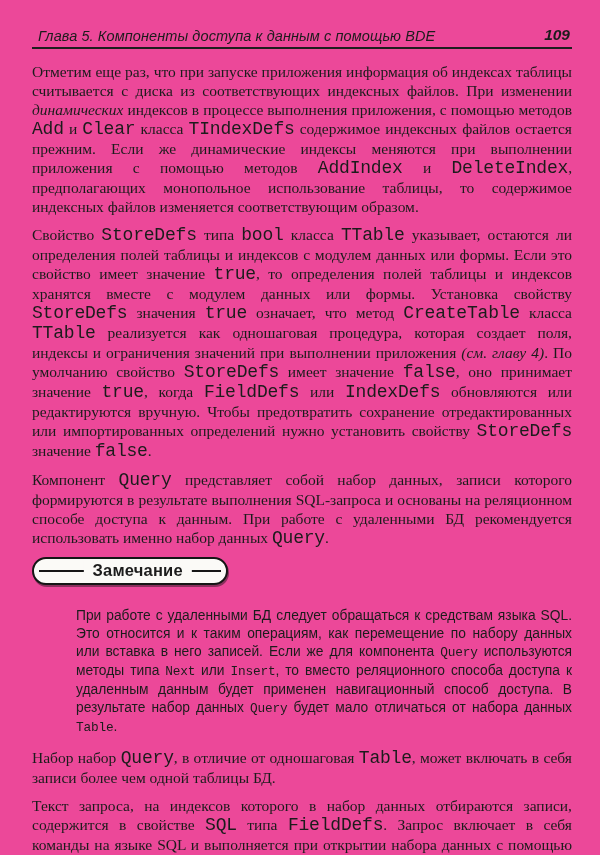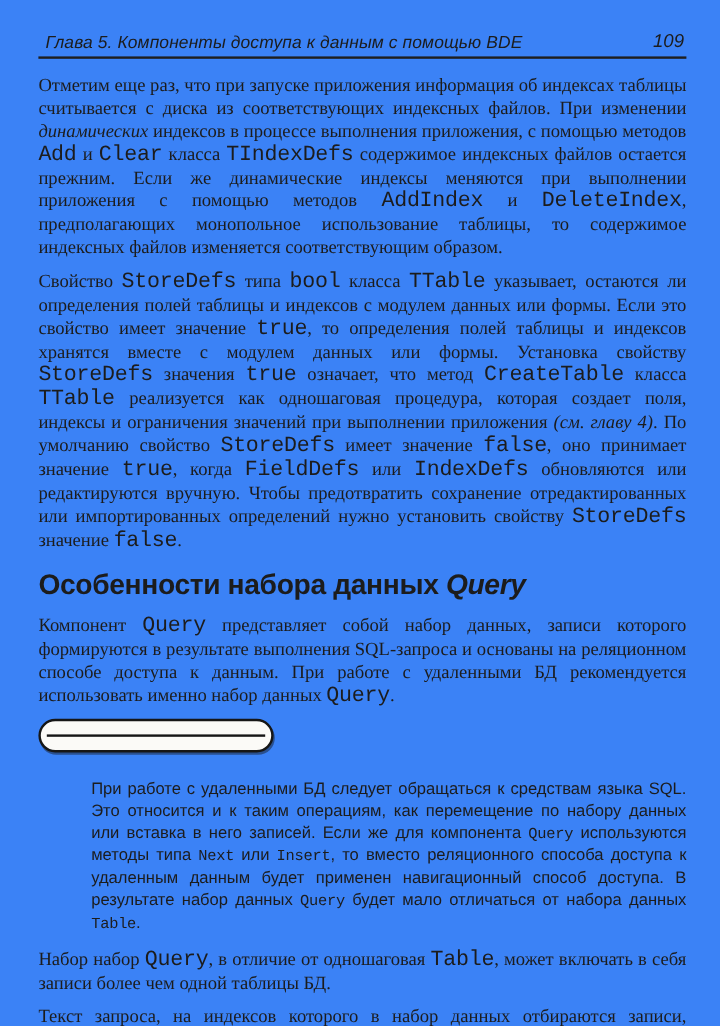--- a/index.html
+++ b/index.html
@@ -5,21 +5,21 @@
   html, body {
     margin: 0;
     padding: 0;
     background: #e8e8e6;
   }
   .page {
     position: relative;
     width: 600px;
     height: 855px;
     margin: 0 auto;
-    background: #3b82f6;
+    background: #ec4899;
     color: #1c1c1c;
     box-sizing: border-box;
     padding: 26px 28px 20px 32px;
     overflow: hidden;
     font-family: "Liberation Serif", serif;
   }
   
   .header-row {
     display: flex;
     justify-content: space-between;
@@ -32,21 +32,21 @@
     font-family: "Liberation Sans", sans-serif;
     font-style: italic;
     font-size: 14.5px;
     letter-spacing: 0.1px;
     padding-left: 6px;
   }
   .page-number {
     font-family: "Liberation Sans", sans-serif;
     font-style: italic;
     font-size: 15.5px;
-    font-weight: normal;
+    font-weight: bold;
     padding-right: 2px;
   }
   
   .body-para {
     margin: 0 0 9px 0;
     font-size: 15.5px;
     line-height: 19px;
     text-align: justify;
   }
   .run-c {
@@ -122,27 +122,27 @@
 
   <div class="header-row">
     <span class="running-head">Глава 5. Компоненты доступа к данным с помощью BDE</span>
     <span class="page-number">109</span>
   </div>
 
   <p class="body-para"><span class="run-n">Отметим еще раз, что при запуске приложения информация об индексах таблицы считывается с диска из соответствующих индексных файлов. При изменении </span><span class="run-i">динамических</span><span class="run-n"> индексов в процессе выполнения приложения, с помощью методов </span><span class="run-c">Add</span><span class="run-n"> и </span><span class="run-c">Clear</span><span class="run-n"> класса </span><span class="run-c">TIndexDefs</span><span class="run-n"> содержимое индексных файлов остается прежним. Если же динамические индексы меняются при выполнении приложения с помощью методов </span><span class="run-c">AddIndex</span><span class="run-n"> и </span><span class="run-c">DeleteIndex</span><span class="run-n">, предполагающих монопольное использование таблицы, то содержимое индексных файлов изменяется соответствующим образом.</span></p>
 
   <p class="body-para"><span class="run-n">Свойство </span><span class="run-c">StoreDefs</span><span class="run-n"> типа </span><span class="run-c">bool</span><span class="run-n"> класса </span><span class="run-c">TTable</span><span class="run-n"> указывает, остаются ли определения полей таблицы и индексов с модулем данных или формы. Если это свойство имеет значение </span><span class="run-c">true</span><span class="run-n">, то определения полей таблицы и индексов хранятся вместе с модулем данных или формы. Установка свойству </span><span class="run-c">StoreDefs</span><span class="run-n"> значения </span><span class="run-c">true</span><span class="run-n"> означает, что метод </span><span class="run-c">CreateTable</span><span class="run-n"> класса </span><span class="run-c">TTable</span><span class="run-n"> реализуется как одношаговая процедура, которая создает поля, индексы и ограничения значений при выполнении приложения </span><span class="run-i">(см. главу 4)</span><span class="run-n">. По умолчанию свойство </span><span class="run-c">StoreDefs</span><span class="run-n"> имеет значение </span><span class="run-c">false</span><span class="run-n">, оно принимает значение </span><span class="run-c">true</span><span class="run-n">, когда </span><span class="run-c">FieldDefs</span><span class="run-n"> или </span><span class="run-c">IndexDefs</span><span class="run-n"> обновляются или редактируются вручную. Чтобы предотвратить сохранение отредактированных или импортированных определений нужно установить свойству </span><span class="run-c">StoreDefs</span><span class="run-n"> значение </span><span class="run-c">false</span><span class="run-n">.</span></p>
 
-  <h1 class="section-heading"><span class="run-n">Особенности набора данных </span><span class="run-i">Query</span></h1>
 
   <p class="body-para"><span class="run-n">Компонент </span><span class="run-c">Query</span><span class="run-n"> представляет собой набор данных, записи которого формируются в результате выполнения SQL-запроса и основаны на реляционном способе доступа к данным. При работе с удаленными БД рекомендуется использовать именно набор данных </span><span class="run-c">Query</span><span class="run-n">.</span></p>
 
   <div class="note">
     <div class="note-badge">
       <span class="note-badge-line"></span>
+      <span class="note-label">Замечание</span>
     </div>
     <p class="note-body"><span class="run-n">При работе с удаленными БД следует обращаться к средствам языка SQL. Это относится и к таким операциям, как перемещение по набору данных или вставка в него записей. Если же для компонента </span><span class="run-c">Query</span><span class="run-n"> используются методы типа </span><span class="run-c">Next</span><span class="run-n"> или </span><span class="run-c">Insert</span><span class="run-n">, то вместо реляционного способа доступа к удаленным данным будет применен навигационный способ доступа. В результате набор данных </span><span class="run-c">Query</span><span class="run-n"> будет мало отличаться от набора данных </span><span class="run-c">Table</span><span class="run-n">.</span></p>
   </div>
 
   <p class="body-para"><span class="run-n">Набор набор </span><span class="run-c">Query</span><span class="run-n">, в отличие от одношаговая </span><span class="run-c">Table</span><span class="run-n">, может включать в себя записи более чем одной таблицы БД.</span></p>
 
   <p class="body-para"><span class="run-n">Текст запроса, на индексов которого в набор данных отбираются записи, содержится в свойстве </span><span class="run-c">SQL</span><span class="run-n"> типа </span><span class="run-c">FieldDefs</span><span class="run-n">. Запрос включает в себя команды на языке SQL и выполняется при открытии набора данных с помощью вызова его методов </span></p>
 
 </div>
 

